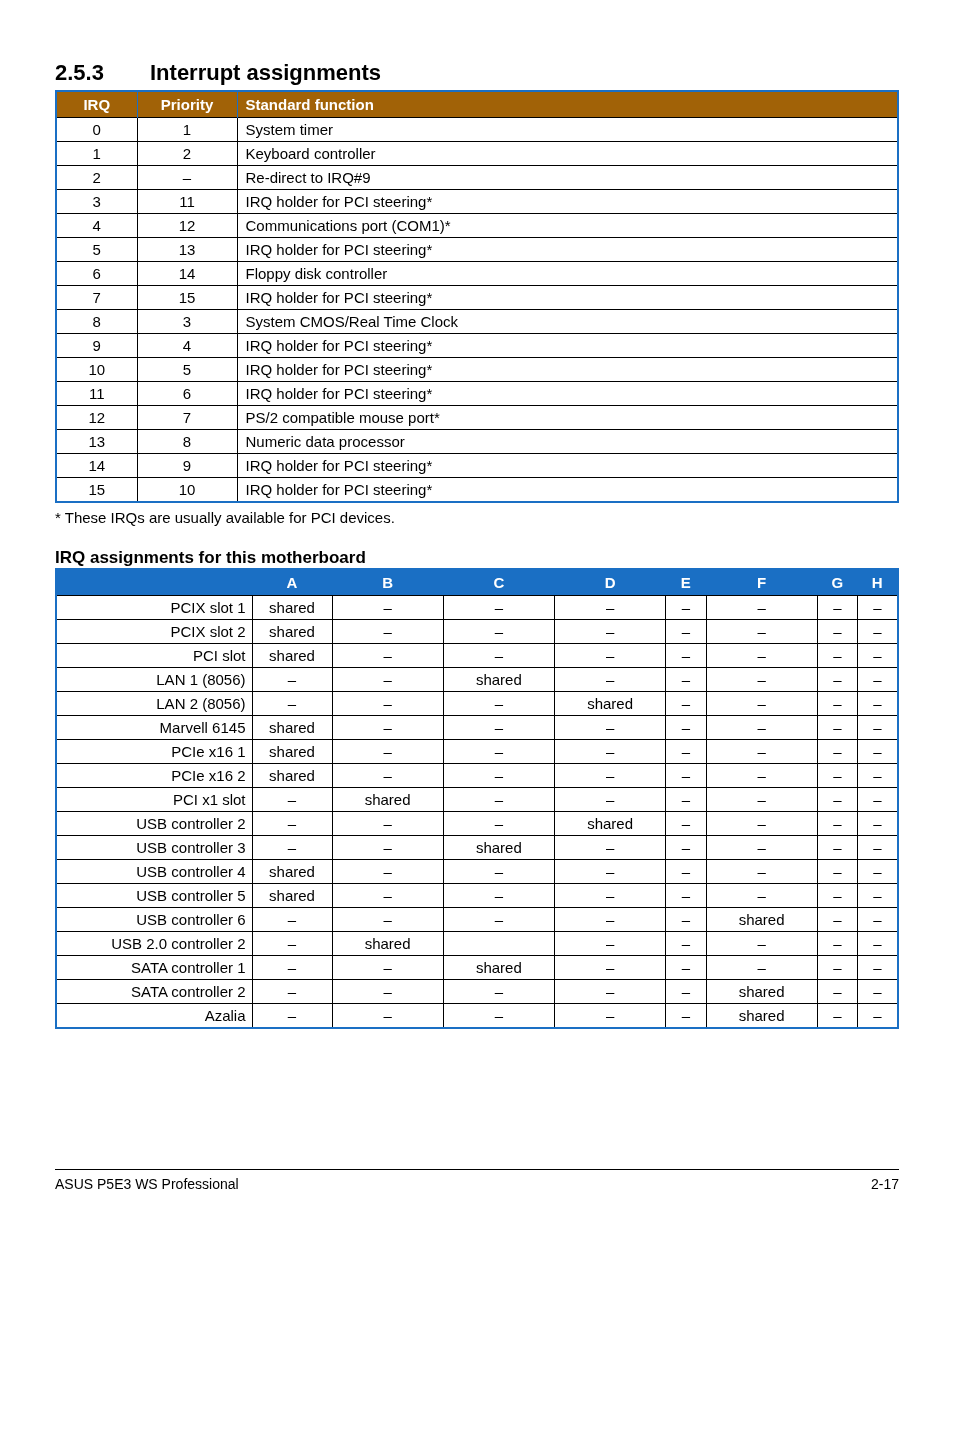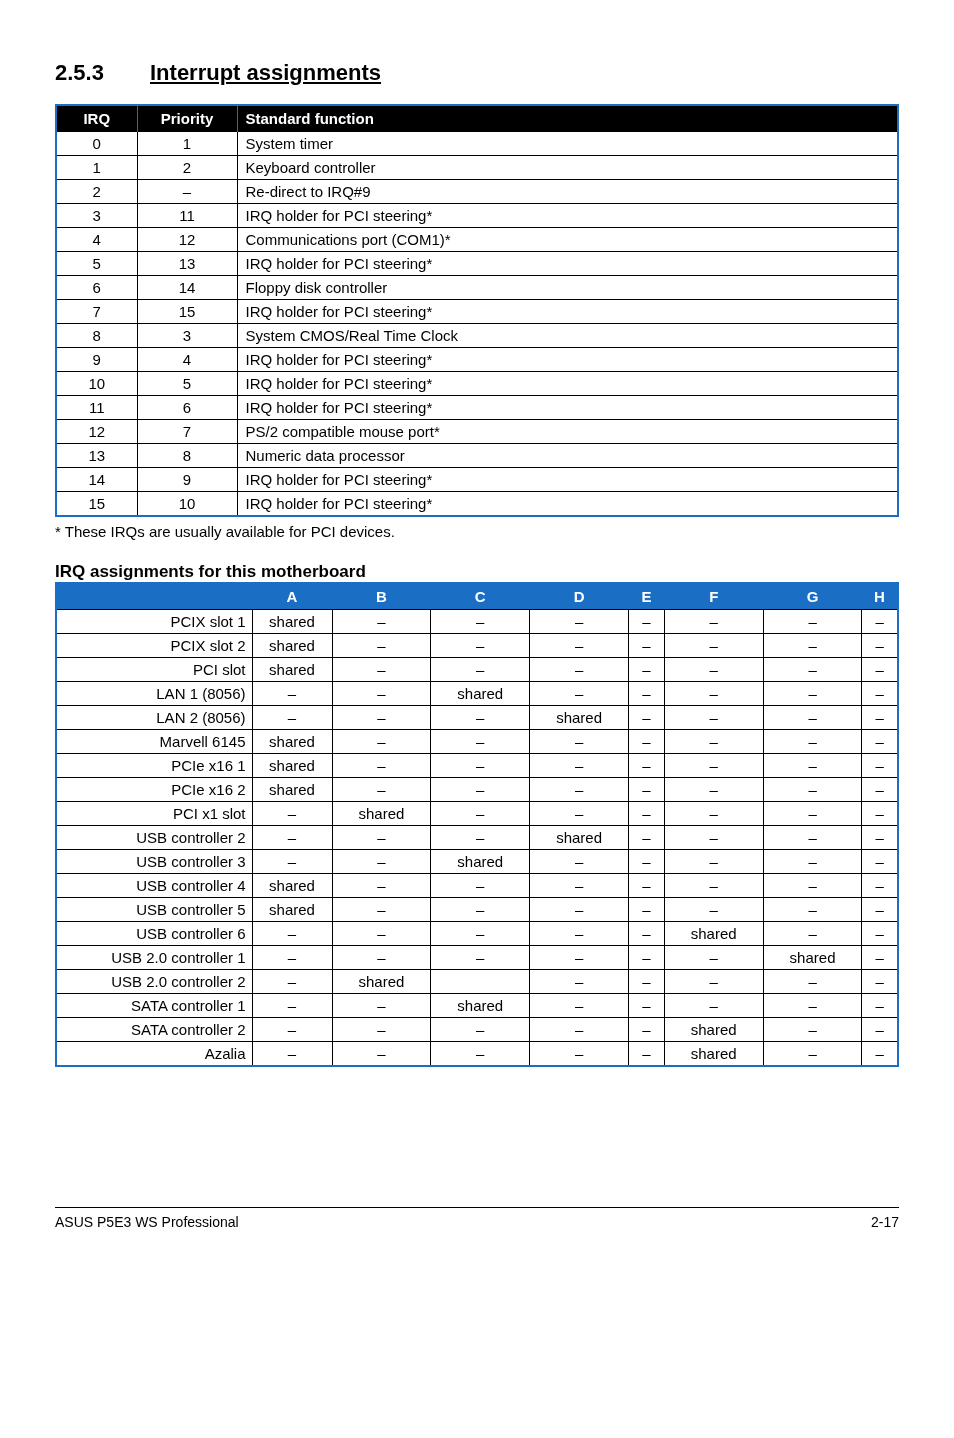--- a/index.html
+++ b/index.html
@@ -7,28 +7,27 @@
   body {
     font-family: Arial, Helvetica, sans-serif;
     color: #000;
     background: #fff;
     width: 954px;
     padding: 60px 55px 40px 55px;
   }
   .section-title {
     font-size: 22px;
     font-weight: bold;
-    margin-bottom: 18px;
-    text-decoration: underline;
+    margin-bottom: 4px;
   }
   .section-title .num { display: inline-block; width: 95px; }
   table { border-collapse: collapse; width: 100%; }
   .tbl1-wrap { border: 2px solid #1a6fc4; margin-bottom: 6px; }
   .tbl1 th {
-    background: #000000; color: #fff; font-weight: bold;
+    background: #a16207; color: #fff; font-weight: bold;
     text-align: left; padding: 4px 8px; font-size: 15px;
     border-right: 1px solid #1a6fc4;
   }
   .tbl1 th.c { text-align: center; }
   .tbl1 td {
     border-top: 1px solid #000;
     border-right: 1px solid #000;
     padding: 3px 8px; font-size: 15px;
   }
   .tbl1 td:last-child, .tbl1 th:last-child { border-right: none; }
@@ -348,31 +347,20 @@
           <td>–</td>
           <td>–</td>
           <td>–</td>
           <td>–</td>
           <td>–</td>
           <td>shared</td>
           <td>–</td>
           <td>–</td>
         </tr>
         <tr>
-          <td class="lab">USB 2.0 controller 1</td>
-          <td>–</td>
-          <td>–</td>
-          <td>–</td>
-          <td>–</td>
-          <td>–</td>
-          <td>–</td>
-          <td>shared</td>
-          <td>–</td>
-        </tr>
-        <tr>
           <td class="lab">USB 2.0 controller 2</td>
           <td>–</td>
           <td>shared</td>
           <td></td>
           <td>–</td>
           <td>–</td>
           <td>–</td>
           <td>–</td>
           <td>–</td>
         </tr>

